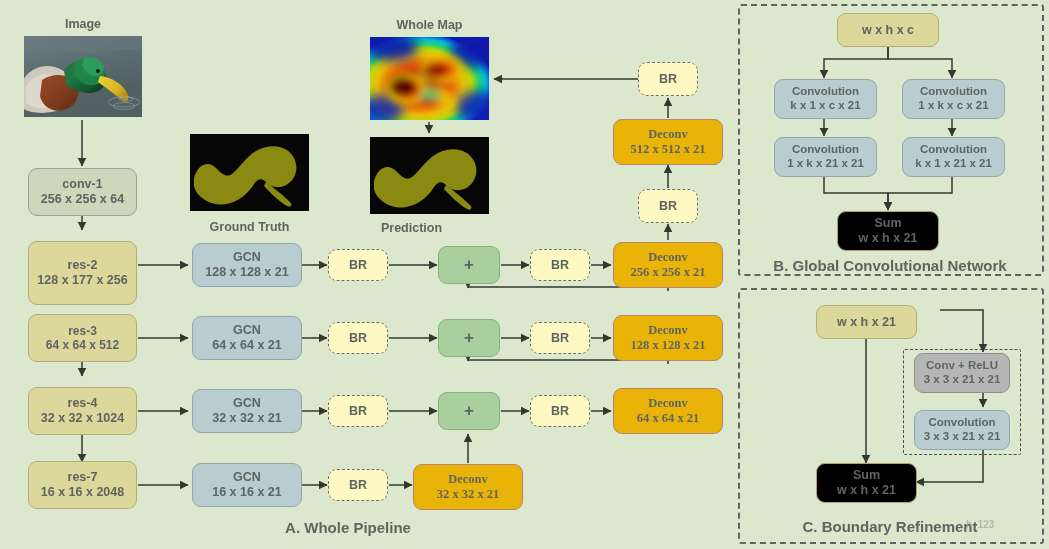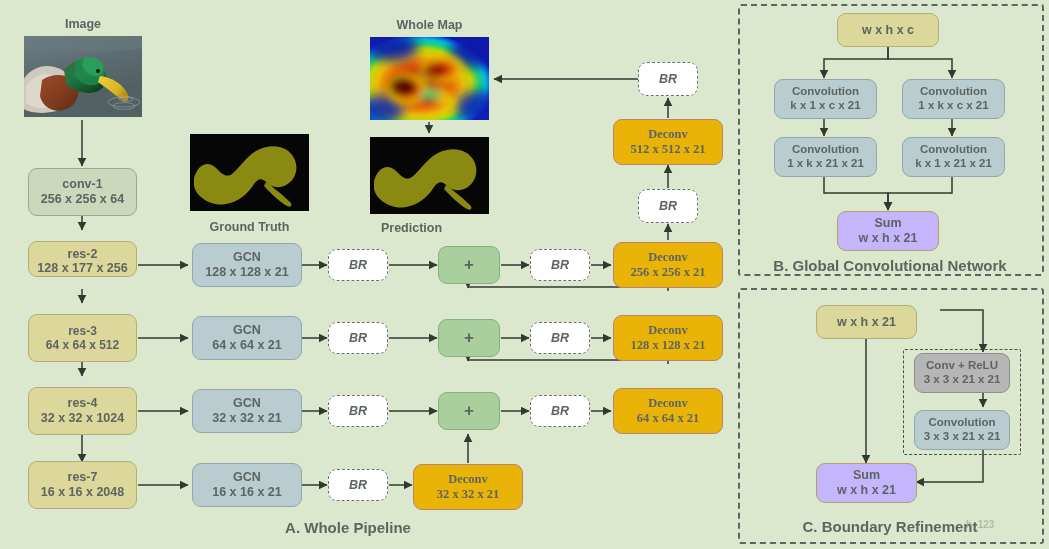--- a/index.html
+++ b/index.html
@@ -24,26 +24,26 @@
     line-height:1.18;
     text-align:center;
     z-index:5;
   }
   .node .l1{display:block;}
   .node .l2{display:block;}
 
   .n-conv1{background:#cdd7bb;border:1.3px solid #9aa591;}
   .n-res{background:#dcd79a;border:1.3px solid #b3ae77;}
   .n-gcn{background:#b9cdd1;border:1.3px solid #90a8ad;}
-  .n-br{background:#ffffff;border:1.6px dashed #6e6e6e;font-style:italic;}
+  .n-br{background:#fef9c3;border:1.6px dashed #6e6e6e;}
   .n-sum{background:#a8cf9d;border:1.3px solid #86b179;}
   .n-deconv{background:#eab308;border:1.3px solid #b78572;font-family:Liberation Serif, serif;}
   .n-conv{background:#b9cdd1;border:1.3px solid #90a8ad;}
   .n-tensor{background:#dcd79a;border:1.3px solid #b3ae77;}
-  .n-sumbox{background:#c4b5fd;border:1.3px solid #b6a069;}
+  .n-sumbox{background:#000000;border:1.3px solid #b6a069;}
   .n-convrelu{background:#b6b6b6;border:1.3px solid #8e8e8e;}
 
   
   .panel{
     position:absolute;
     box-sizing:border-box;
     border:2px dashed #5d6560;
     border-radius:3px;
     z-index:1;
   }
@@ -294,21 +294,21 @@
   <div class="cap cap-panel" style="left:218px;top:519px;width:260px;">A. Whole Pipeline</div>
   <div class="cap cap-panel" style="left:744px;top:257px;width:292px;">B. Global Convolutional Network</div>
   <div class="cap cap-panel" style="left:744px;top:518px;width:292px;">C. Boundary Refinement</div>
 
   <div class="wm" style="left:966px;top:519px;">h_123</div>
 
   <div class="node n-conv1" style="left:28px;top:168px;width:109px;height:48px;font-size:12.5px;">
     <span class="l1">conv-1</span>
     <span class="l2">256 x 256 x 64</span>
   </div>
-  <div class="node n-res" style="left:28px;top:241px;width:109px;height:36px;font-size:12.5px;justify-content:flex-end;">
+  <div class="node n-res" style="left:28px;top:241px;width:109px;height:64px;font-size:12.5px;">
     <span class="l1">res-2</span>
     <span class="l2">128 x 177 x 256</span>
   </div>
   <div class="node n-res" style="left:28px;top:314px;width:109px;height:48px;font-size:12px;">
     <span class="l1">res-3</span>
     <span class="l2">64 x 64 x 512</span>
   </div>
   <div class="node n-res" style="left:28px;top:387px;width:109px;height:48px;font-size:12.5px;">
     <span class="l1">res-4</span>
     <span class="l2">32 x 32 x 1024</span>

